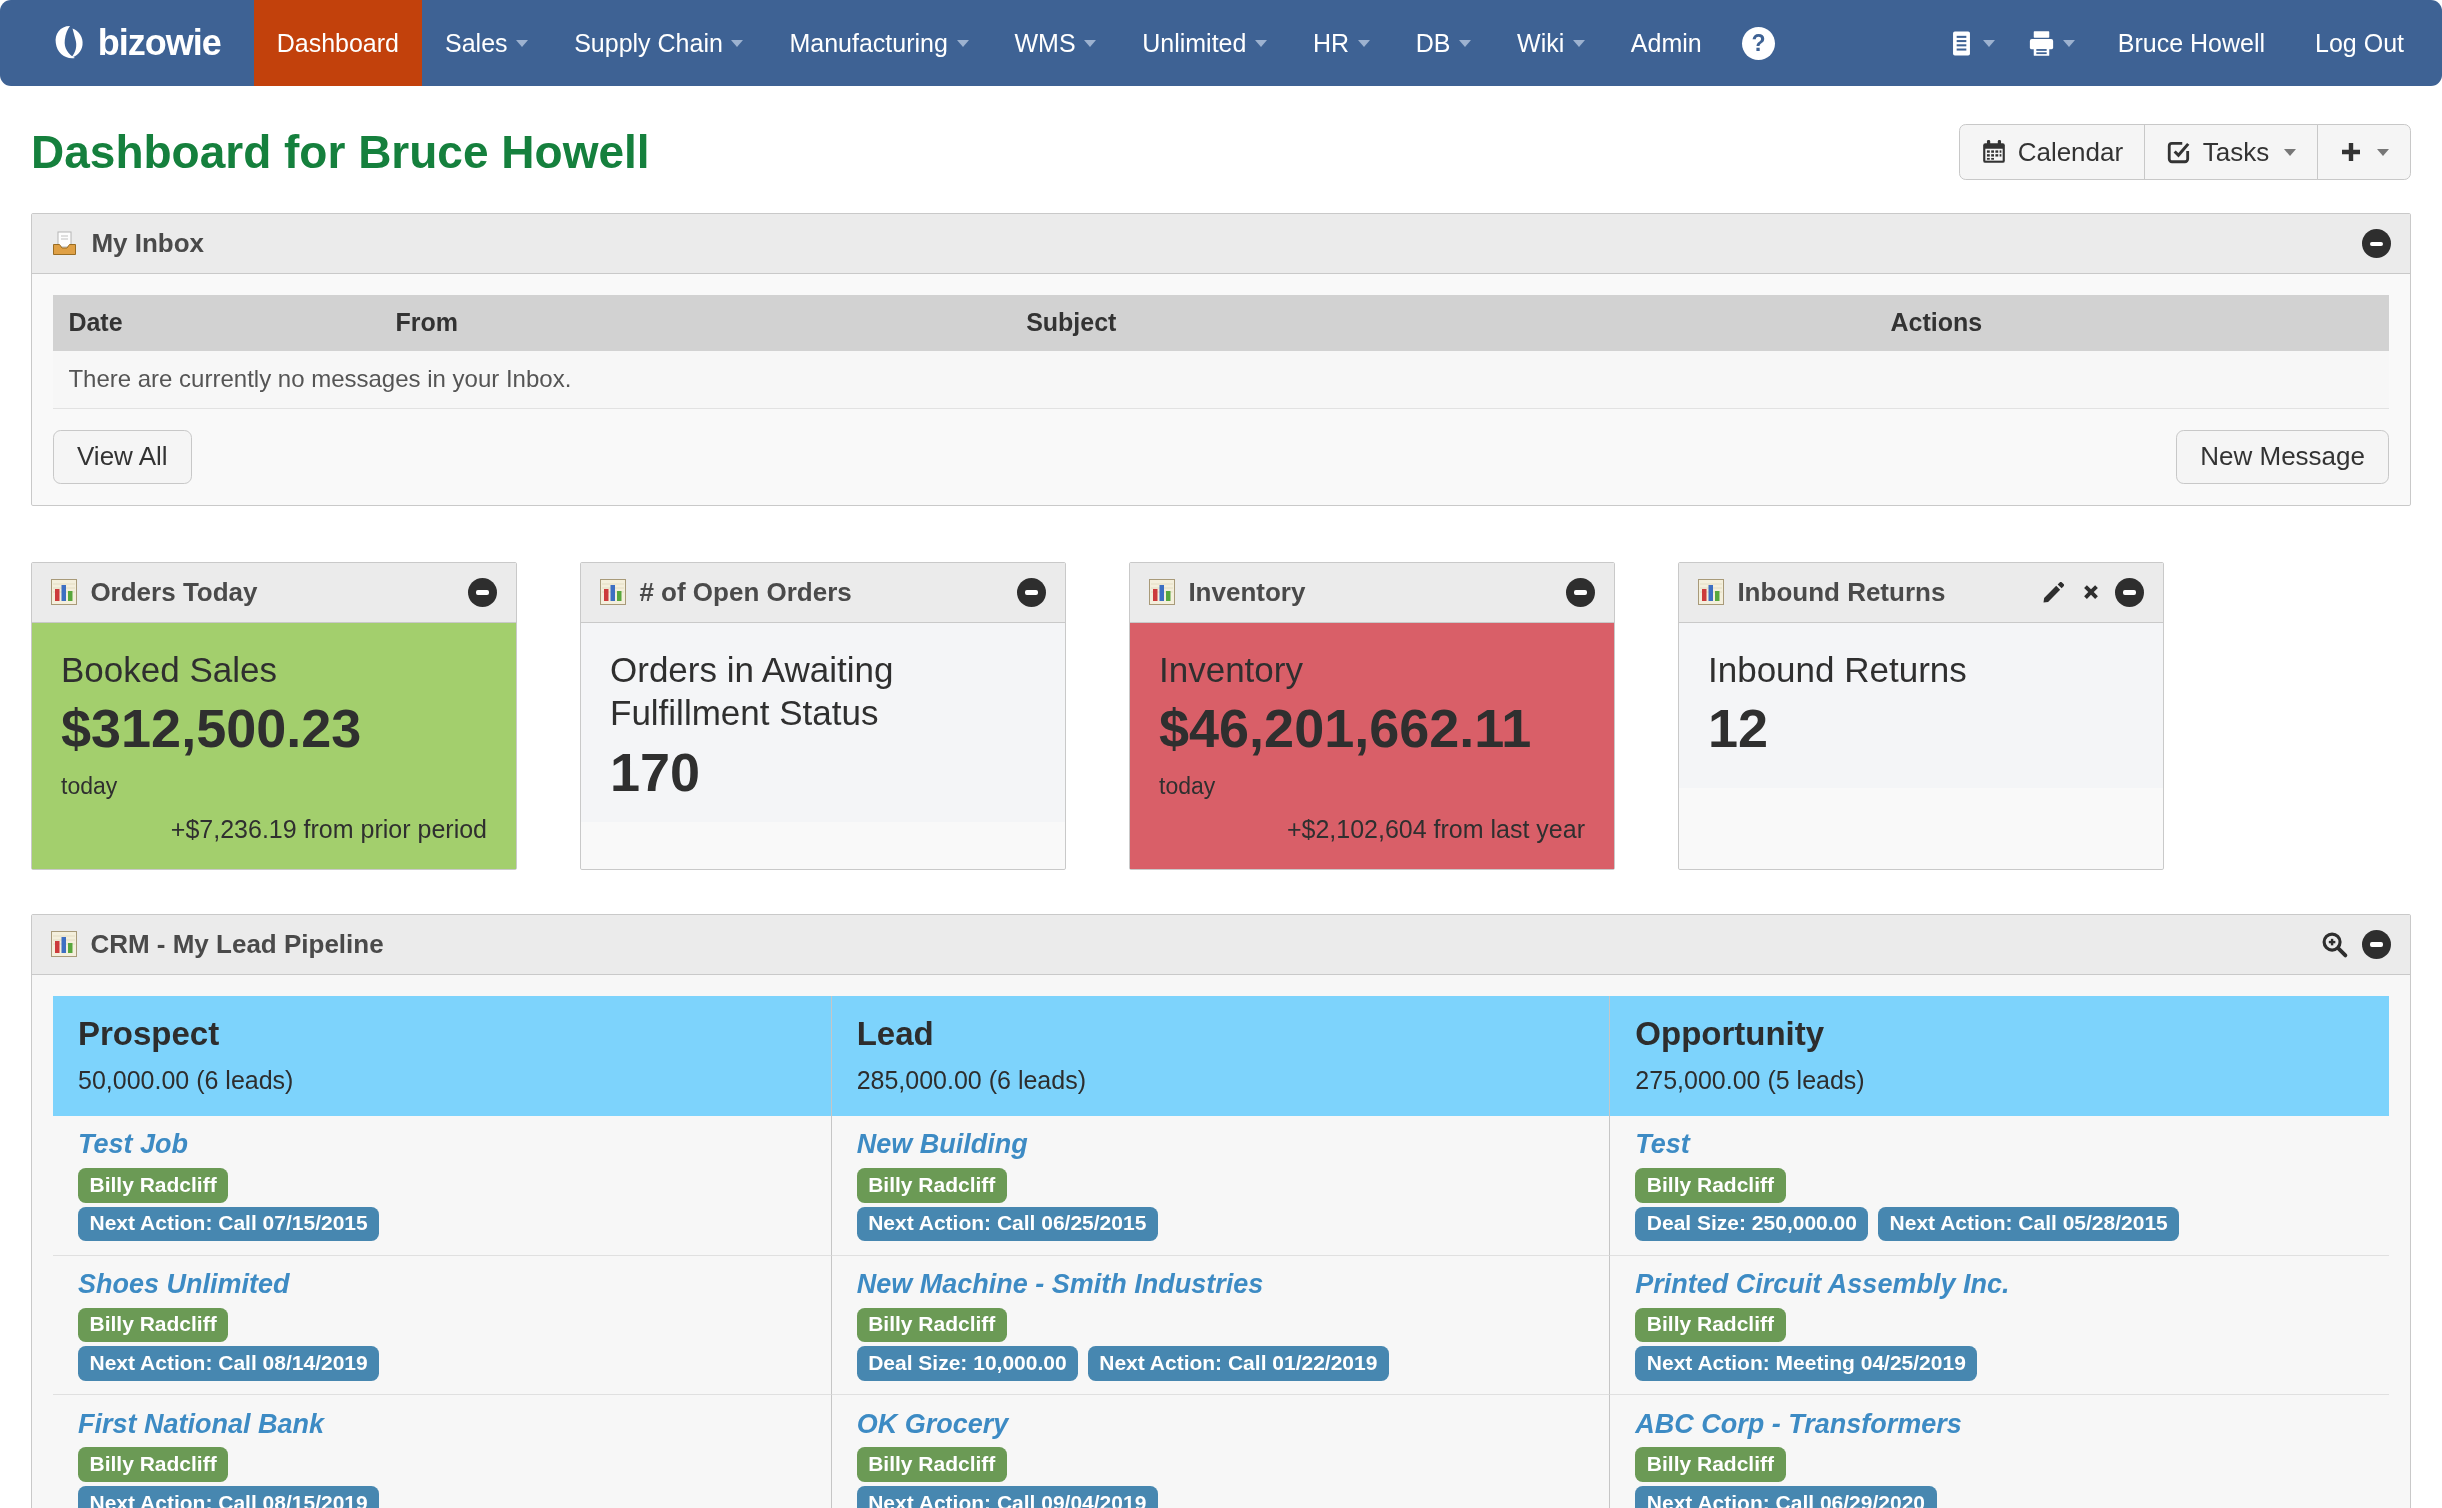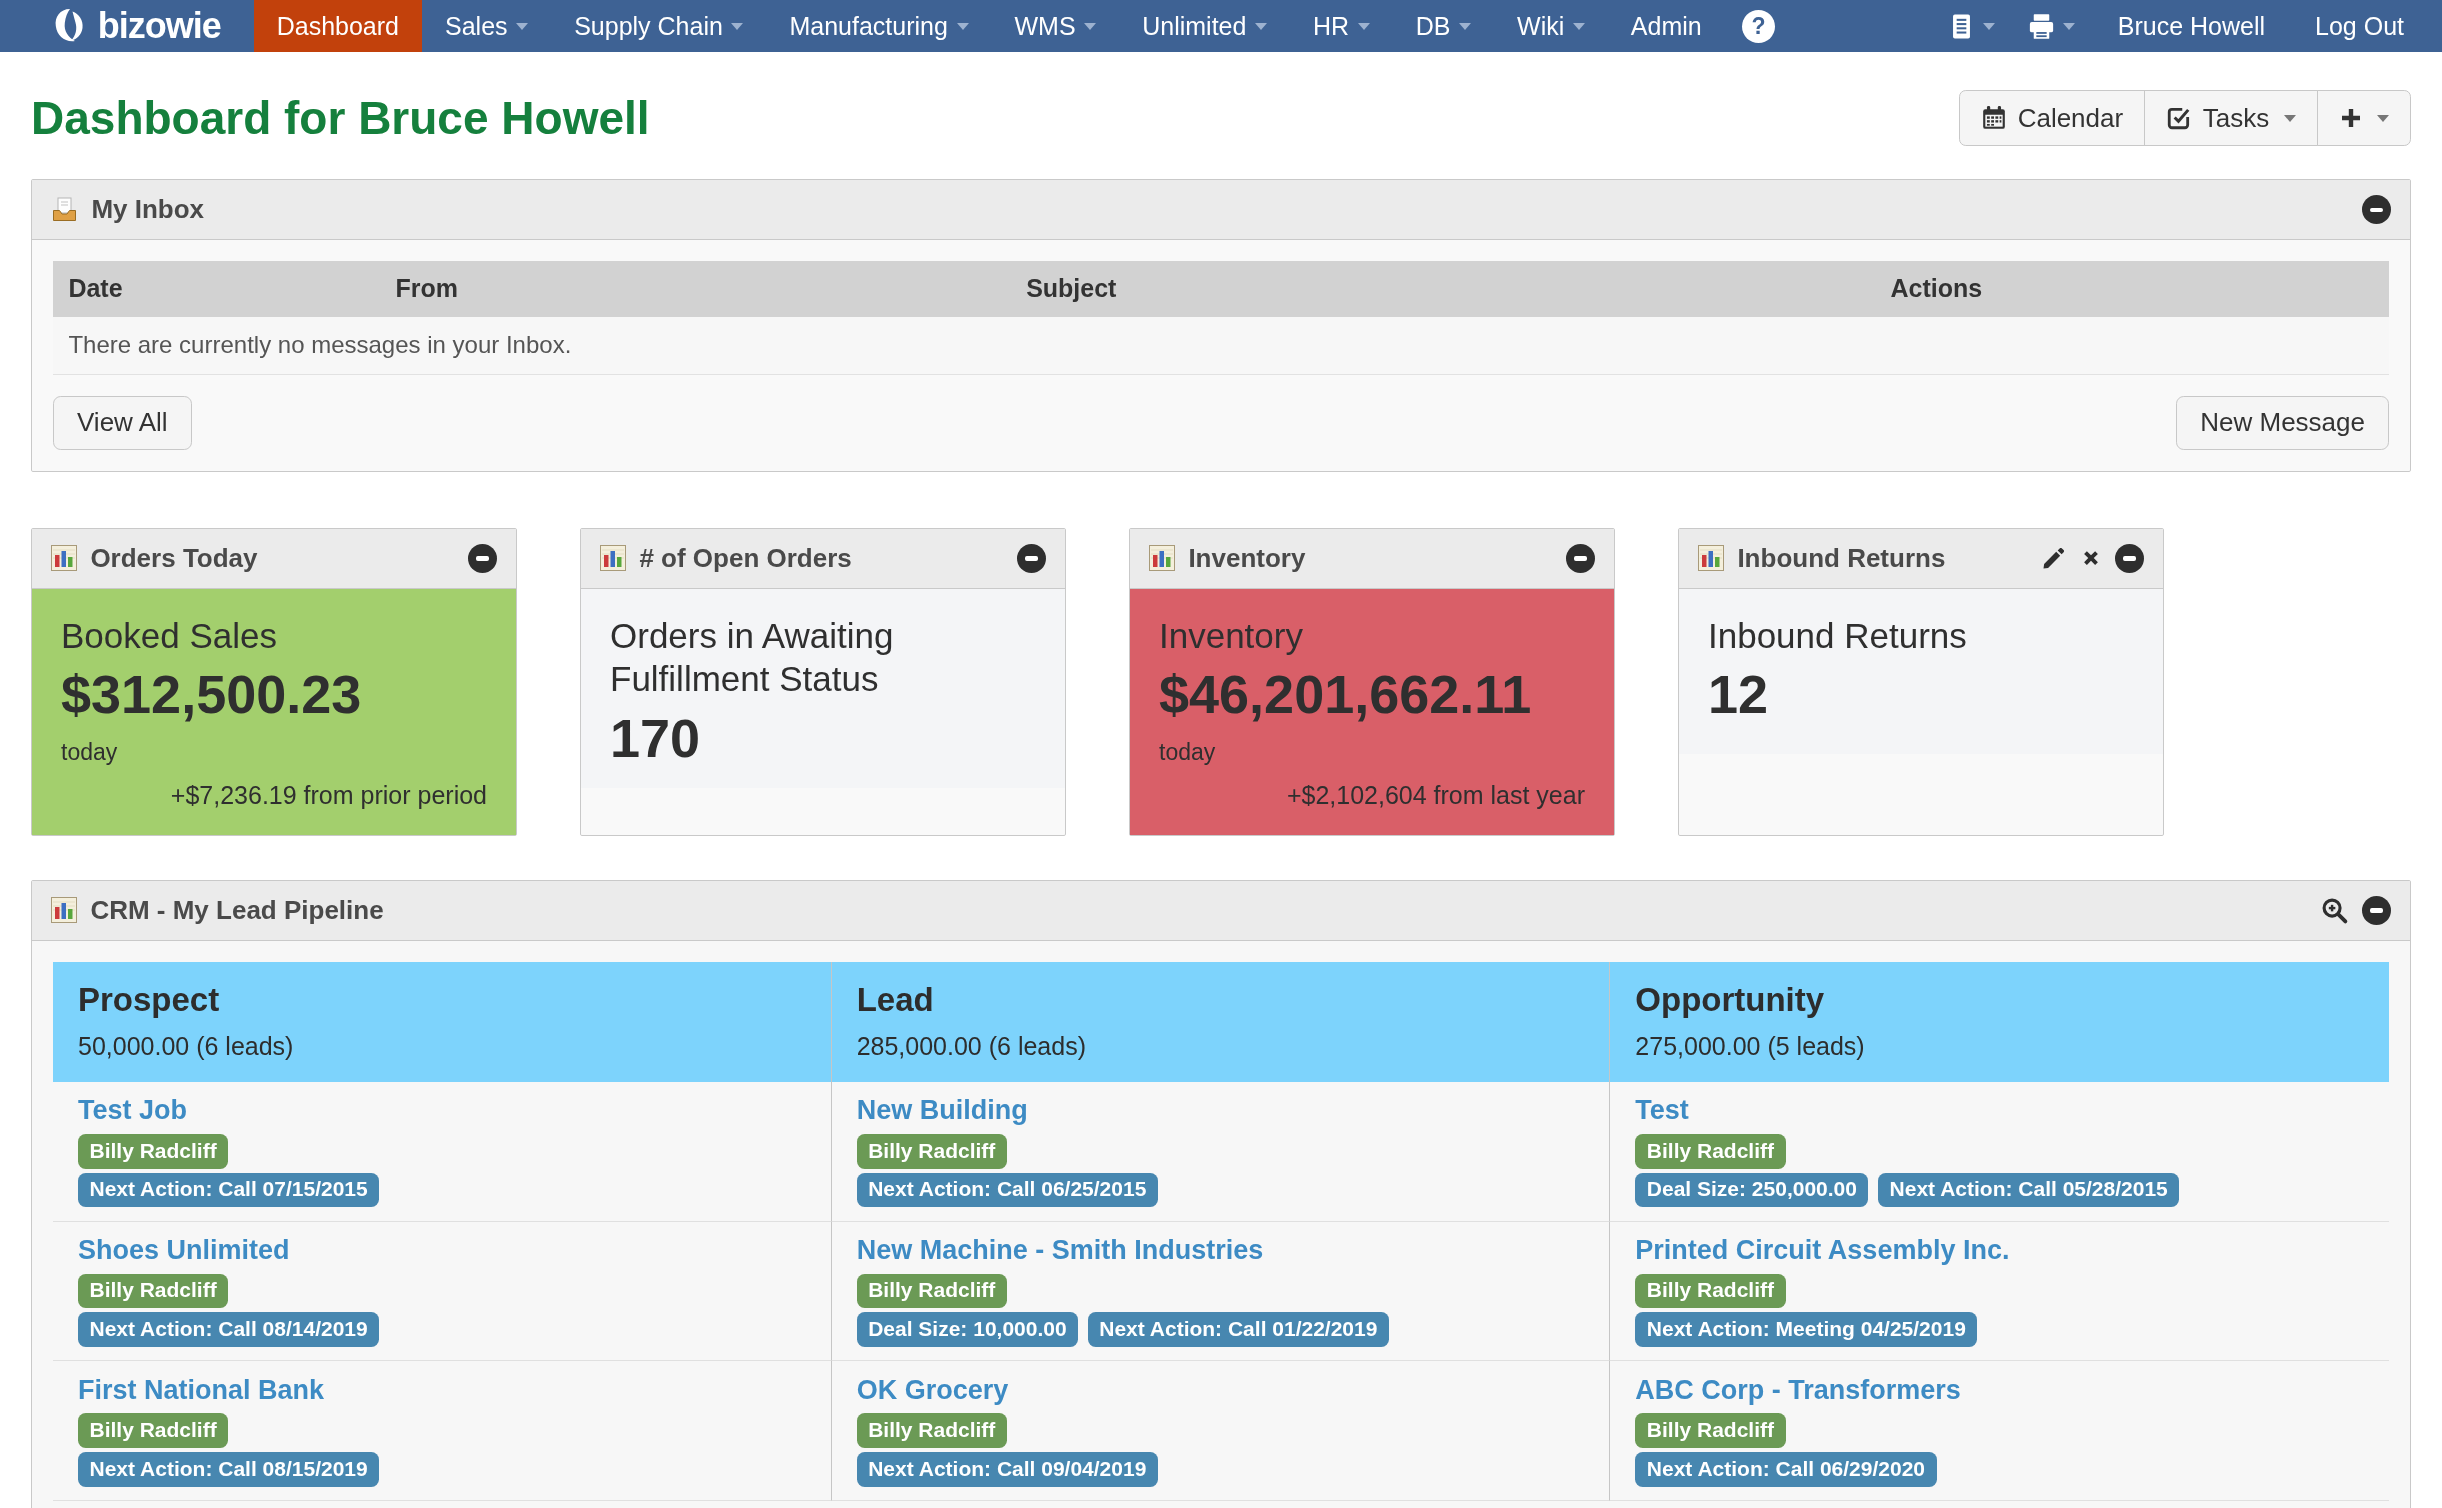--- a/index.html
+++ b/index.html
@@ -5,22 +5,22 @@
   * { box-sizing: border-box; margin: 0; padding: 0; }
   html, body { width: 2442px; height: 1508px; overflow: hidden; }
   body {
     font-family: "Liberation Sans", sans-serif;
     background: #ffffff;
     color: #333;
   }
 
   
   .navbar {
-    height: 52px; background: #3e6294; display: flex; align-items: stretch;
-    color: #fff; font-size: 25px;
+    height: 86px; background: #3e6294; display: flex; align-items: stretch;
+    color: #fff; font-size: 25px; border-radius: 11px;
   }
   .brand { display: flex; align-items: center; gap: 7.7px; padding: 0 33px 0 50px; cursor: pointer; }
   .brand-text { font-size: 36px; font-weight: bold; letter-spacing: -1px; color: #fff; }
   .nav-item { display: flex; align-items: center; padding: 0 23px; cursor: pointer; white-space: nowrap; }
   .nav-item.active { background: #c2410c; }
   .caret {
     display: inline-block; width: 0; height: 0; margin-left: 8.6px;
     border-left: 6.7px solid transparent; border-right: 6.7px solid transparent;
     border-top: 7.7px solid #9db2d0;
   }
@@ -96,21 +96,21 @@
   .card-note { font-size: 25px; color: #2f2f2f; margin-top: auto; text-align: right; }
 
   
   .crm-panel { margin: 44px 31px 0; background: #f7f7f7; }
   .pipeline-table { display: grid; grid-template-columns: 1fr 1fr 1fr; margin: 21px; }
   .stage-header { background: #7dd3fc; padding: 19px 25px 21px; }
   .stage-header.sep, .lead-cell.sep { border-right: 1.9px solid #c6c6c6; }
   .stage-name { font-size: 33px; font-weight: bold; color: #2d2d2d; }
   .stage-summary { font-size: 25px; color: #2d2d2d; margin-top: 13.4px; }
   .lead-cell { padding: 13.4px 25px; background: #f7f7f7; border-bottom: 1.9px solid #e0e0e0; }
-  .lead-title { font-size: 27px; font-weight: bold; color: #3d8bc4; text-decoration: none; display: inline-block; cursor: pointer; }
+  .lead-title { font-size: 27px; font-weight: bold; color: #3d8bc4; text-decoration: none; display: inline-block; cursor: pointer; font-style: italic; }
   .lead-owner-row { margin-top: 7.7px; }
   .badge {
     display: inline-block; font-size: 21px; font-weight: bold; color: #fff;
     padding: 4.8px 11.5px 5.8px; border-radius: 7.7px; white-space: nowrap;
   }
   .badge-green { background: #6b9a55; }
   .badge-blue { background: #4787b0; }
   .badge-row { margin-top: 4px; display: flex; gap: 9.6px; }
 
   .icon { flex: none; display: inline-flex; }

